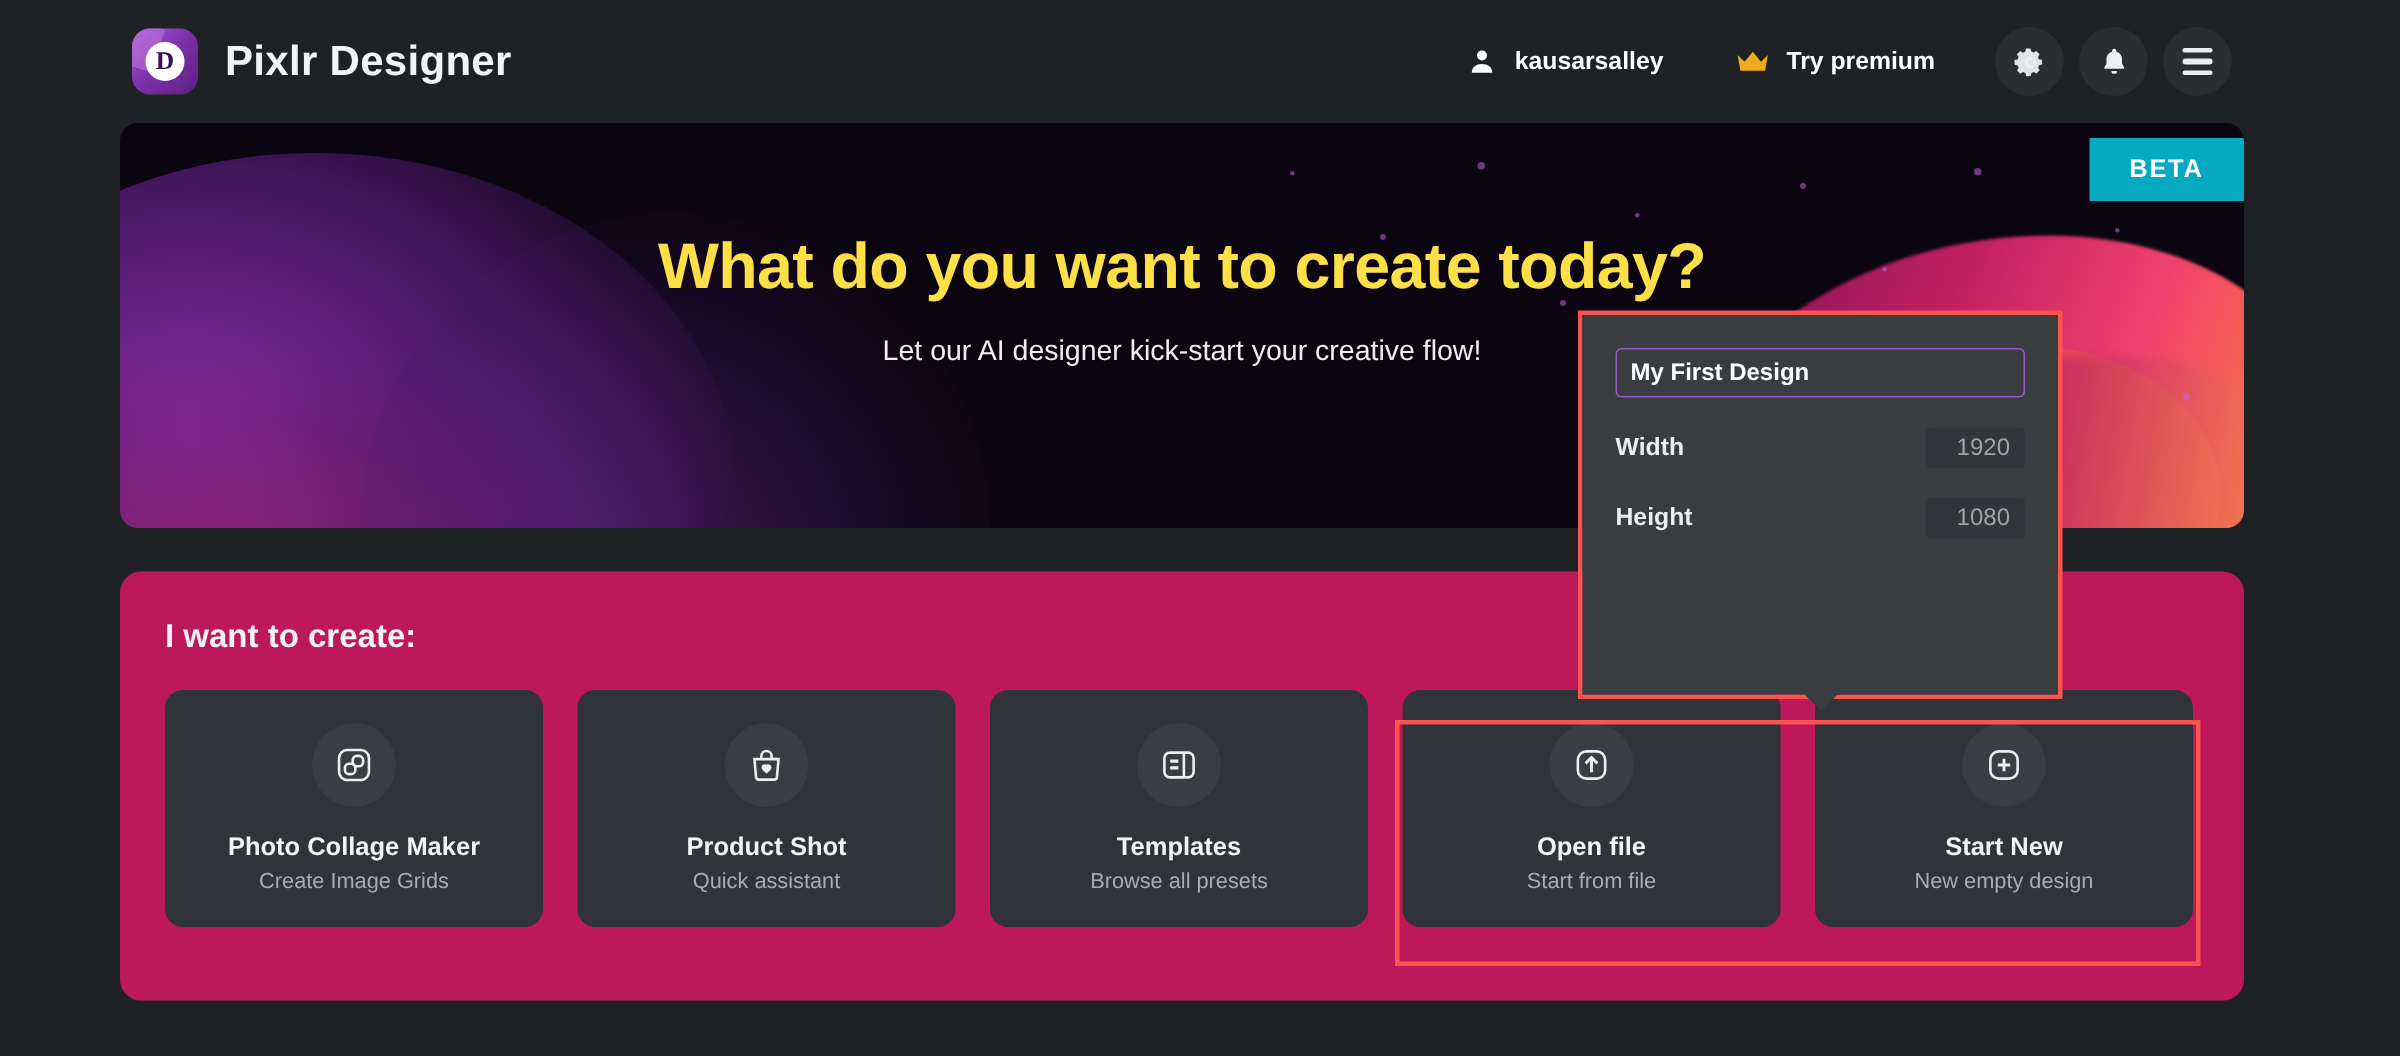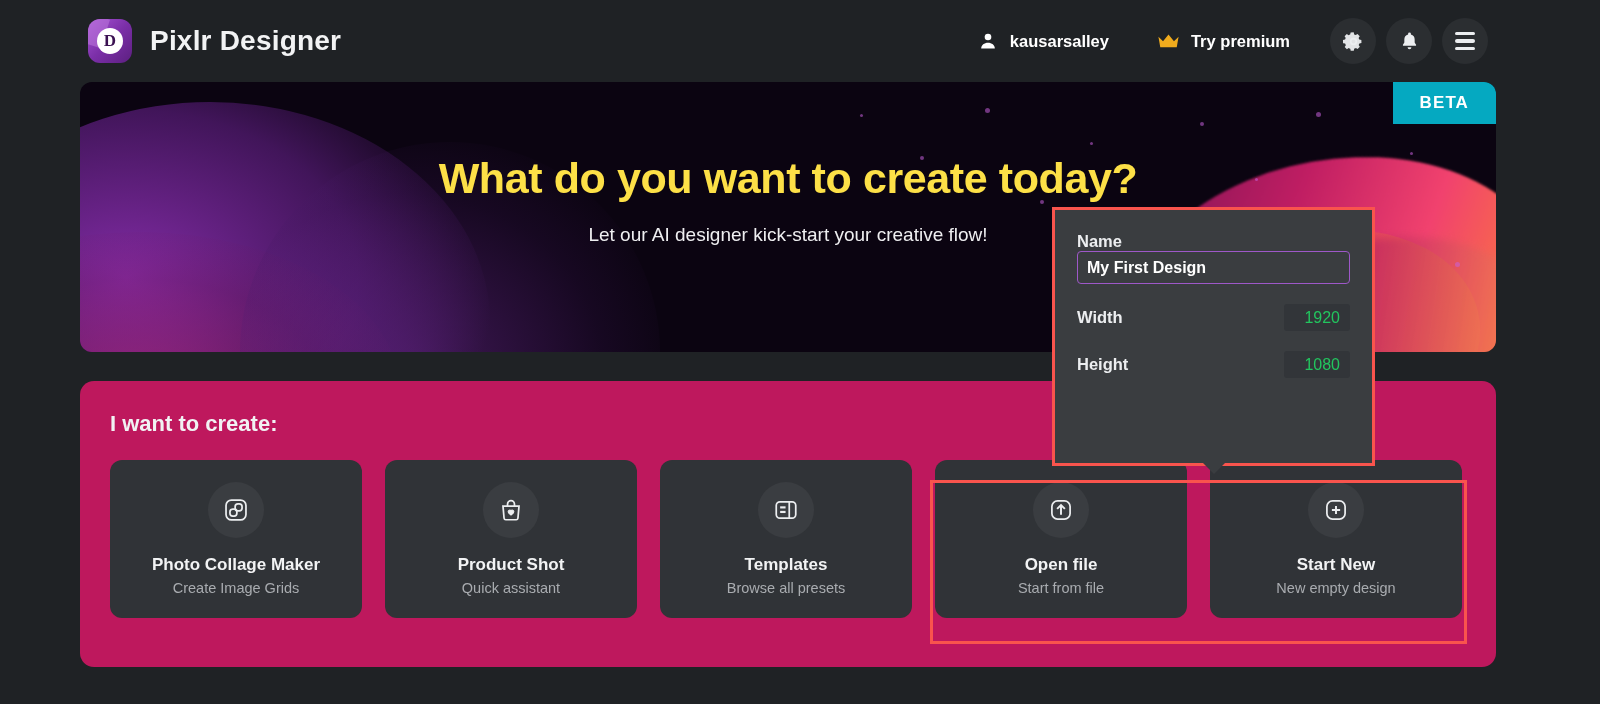--- a/index.html
+++ b/index.html
@@ -109,21 +109,21 @@
     background: linear-gradient(110deg, rgba(60,10,50,.0) 0%, rgba(180,30,95,.55) 50%, rgba(255,150,90,.5) 100%);
     transform: rotate(-12deg);
     filter: blur(4px);
   }
   .hero-dots { position: absolute; inset: 0; }
   .hero-dots i {
     position: absolute; border-radius: 50%;
     background: rgba(198,96,220,.55);
   }
   .beta-badge {
-    position: absolute; right: 0; top: 0;
+    position: absolute; right: 0; top: 10px;
     background: #05a9c1;
     color: #ffffff;
     font-size: 17px; font-weight: bold; letter-spacing: 1.1px;
     padding: 11px 27px;
     z-index: 5;
   }
   .hero-title {
     position: absolute; left: 0; right: 0; top: 72px;
     text-align: center;
     color: #fde047;
@@ -168,21 +168,21 @@
     margin-top: 20px;
     display: flex; align-items: center; justify-content: space-between;
   }
   .dlg-num {
     background: #323539;
     border-radius: 3px;
     min-width: 66px;
     height: 27px;
     display: flex; align-items: center; justify-content: flex-end;
     padding: 0 10px;
-    color: #22c55e; font-size: 16px;
+    color: #a3a3a3; font-size: 16px;
   }
   .dlg-footer { margin-top: auto; display: flex; justify-content: flex-end; }
   .create-btn {
     background: #8e45b0;
     color: #ffffff;
     font-size: 15.5px; font-weight: bold;
     border-radius: 6px;
     padding: 9px 38px;
   }
   .dlg-pointer {
@@ -384,21 +384,20 @@
       <div class="card-title">Start New</div>
       <div class="card-sub">New empty design</div>
     </div>
 
   </div>
   <div class="cards-highlight"></div>
 </div>
 
 <div class="dialog-wrap">
   <div class="dialog">
-    <div class="dlg-label">Name</div>
     <div class="dlg-name-input">
       <span placeholder="Design name">My First Design</span>
     </div>
 
     <div class="dlg-row">
       <span class="dlg-label">Width</span>
       <span class="dlg-num">1920</span>
     </div>
 
     <div class="dlg-row">

